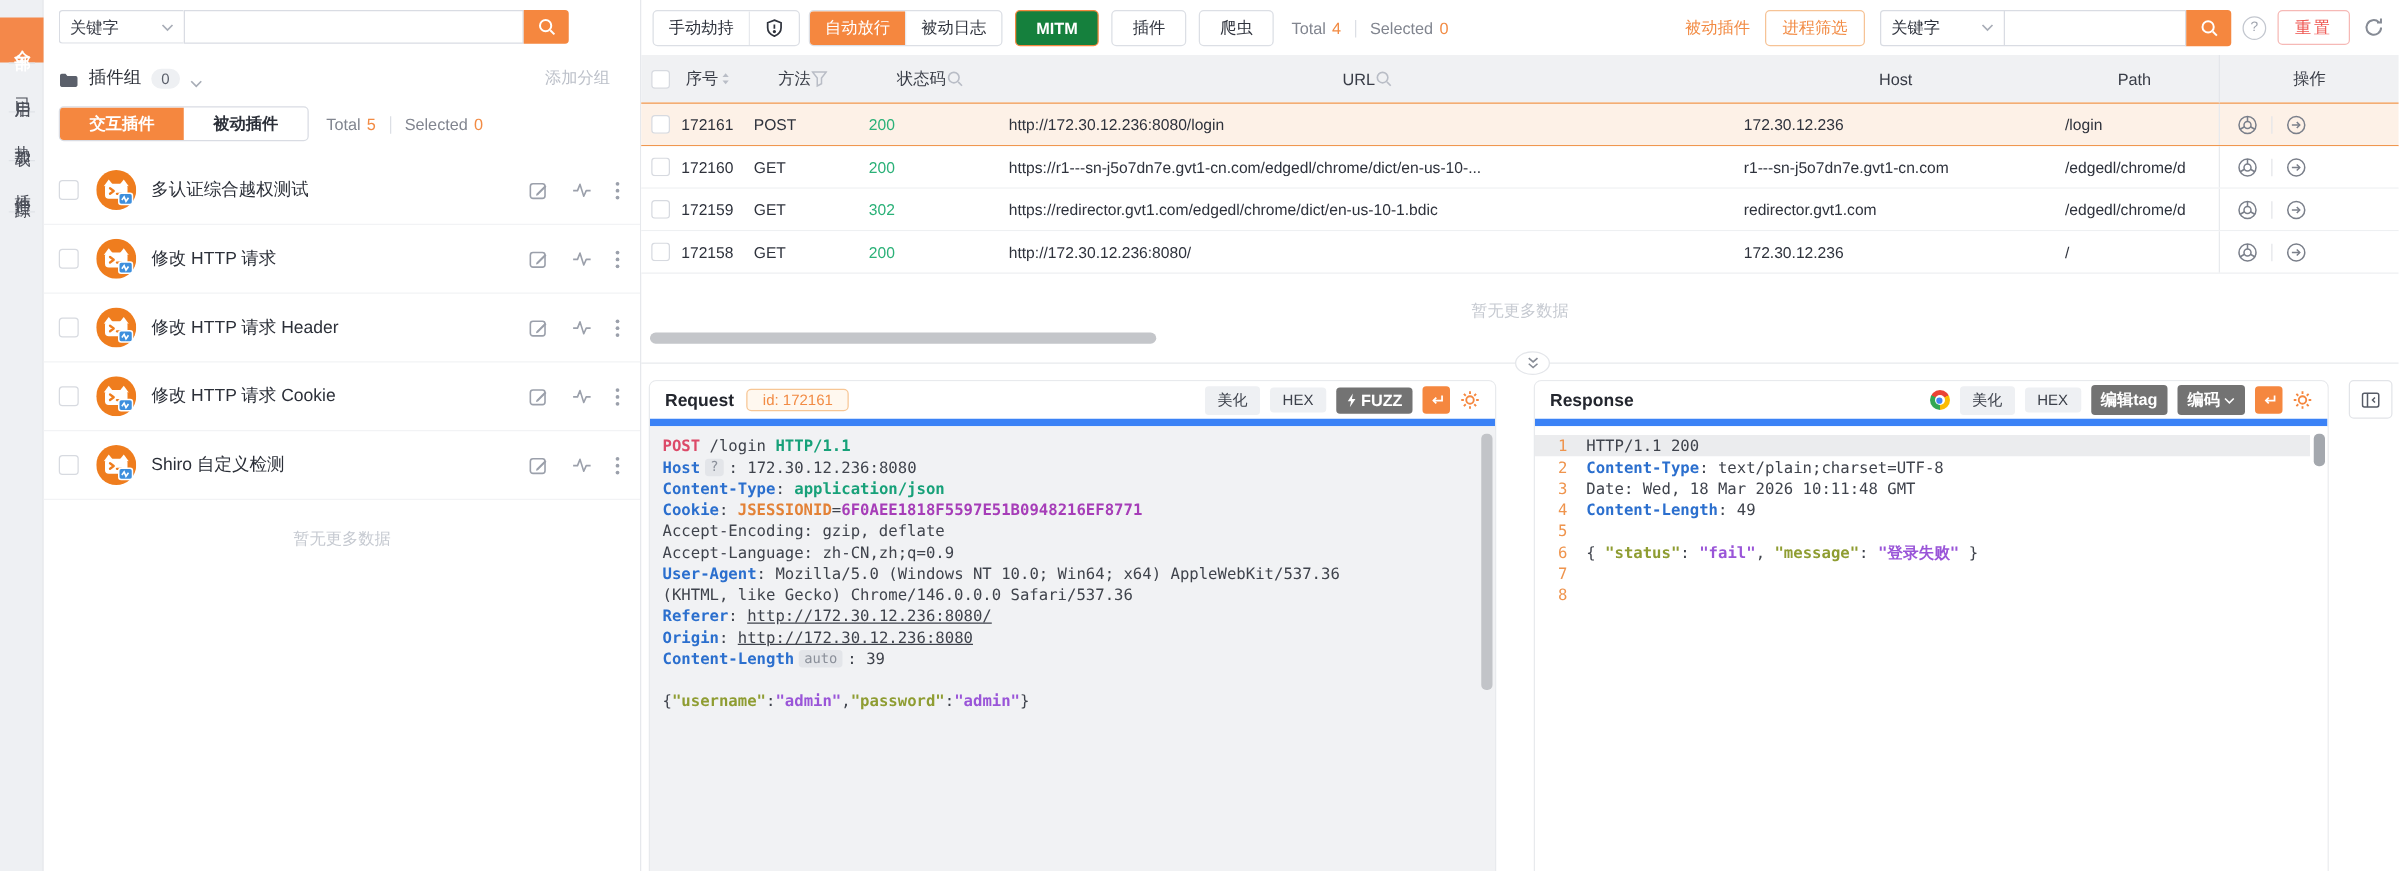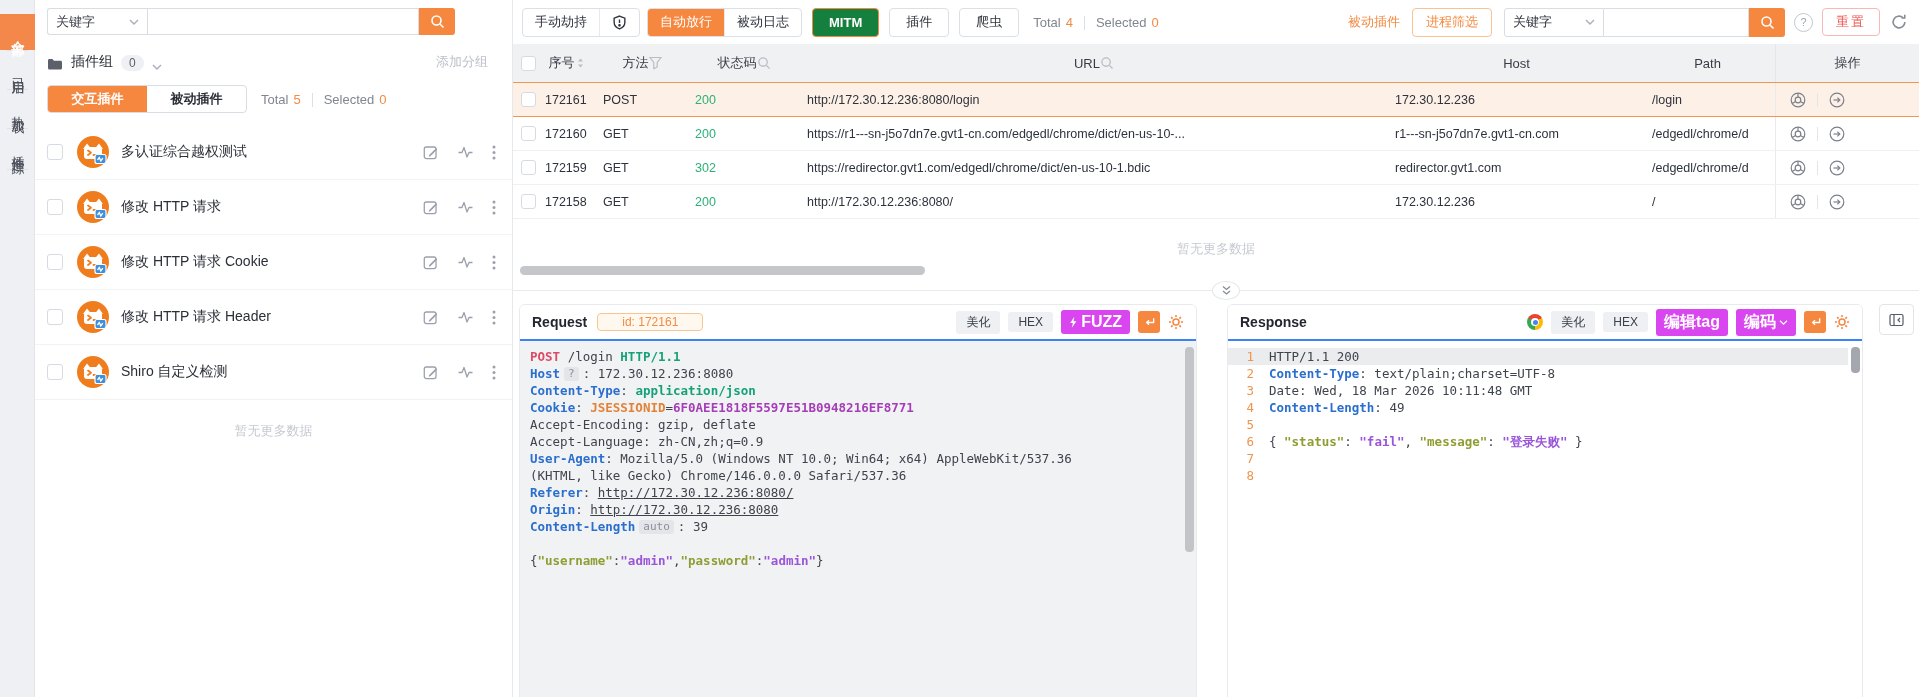--- a/index.html
+++ b/index.html
@@ -82,25 +82,25 @@
 .tempty{margin-top:21px}
 .hscroll{position:absolute;top:266px;left:7px;width:405px;height:9px;border-radius:5px;background:#c4c6ca;cursor:pointer}
 .split{position:absolute;top:290px;left:0;right:0;border-top:1px solid #e8eaed}
 .split-pill{position:absolute;left:699px;top:-10px;width:28px;height:19px;background:#fff;border:1px solid #e4e6ea;border-radius:50%;display:flex;align-items:center;justify-content:center;color:#868b95;cursor:pointer}
 
 
 .bottom{position:absolute;top:298px;bottom:0;left:0;right:0}
 .panel{position:absolute;top:6px;bottom:-4px;background:#fff;border:1px solid #e8eaed;border-radius:6px 6px 0 0;overflow:hidden}
 .req-panel{left:6px;width:678px}
 .res-panel{left:714px;width:636px}
-.phead{height:36px;display:flex;align-items:center;padding:0 12px;border-bottom:2px solid #3b82f6;background:#fff}
+.phead{height:36px;display:flex;align-items:center;padding:0 12px;border-bottom:6px solid #3b82f6;background:#fff}
 .ptitle{font-size:14px;font-weight:bold;color:#23262e}
-.idbadge{margin-left:10px;border:1px solid #f7c695;background:#fff8ef;color:#f28b44;border-radius:4px;padding:1px 24px;font-size:12px}
+.idbadge{margin-left:10px;border:1px solid #f7c695;background:#fff8ef;color:#f28b44;border-radius:4px;padding:1px 12px;font-size:12px}
 .pill{background:#eef0f3;color:#3c404a;border-radius:3px;padding:3px 10px;font-size:12px;cursor:pointer}
-.obtn{background:#d946ef;color:#fff;border-radius:3px;padding:3px 8px;font-size:16px;font-weight:bold;display:flex;align-items:center;gap:3px;cursor:pointer}
+.obtn{background:#737373;color:#fff;border-radius:3px;padding:3px 8px;font-size:13px;font-weight:bold;display:flex;align-items:center;gap:3px;cursor:pointer}
 .osq{background:#f5873f;color:#fff;border-radius:3px;width:22px;height:22px;display:flex;align-items:center;justify-content:center;cursor:pointer}
 .gear{color:#f5873f;cursor:pointer}
 .hgroup{margin-left:auto;display:flex;align-items:center;gap:8px}
 .chrome-ic{width:16px;height:16px;border-radius:50%;background:conic-gradient(from -60deg,#ea4335 0 120deg,#fbbc05 0 240deg,#34a853 0 360deg);position:relative;flex:0 0 auto}
 .chrome-ic i{position:absolute;left:4px;top:4px;width:8px;height:8px;border-radius:50%;background:#fff}
 .chrome-ic i b{position:absolute;left:1.5px;top:1.5px;width:5px;height:5px;border-radius:50%;background:#4285f4}
 .editor{position:absolute;top:36px;bottom:0;left:0;right:0;font-family:"DejaVu Sans Mono","Liberation Mono",monospace;font-size:12.5px;line-height:17px;padding:7px 14px 0 10px;cursor:text}
 .req-editor{background:#f1f2f4}
 .res-editor{background:#fff;padding-left:0}
 .eline{height:17px;white-space:pre;display:flex}
@@ -242,21 +242,21 @@
     <svg class="pavatar" viewBox="0 0 32 32">
       <circle cx="16" cy="16" r="16" fill="#ef7d1e"></circle>
       <path d="M6 13l4-5.5 3.2 4z" fill="#fff"></path>
       <path d="M26 13l-4-5.5-3.2 4z" fill="#fff"></path>
       <rect x="7" y="11" width="18" height="12" rx="3" fill="#fff"></rect>
       <path d="M11 14.6l3 2.2-3 2.2" stroke="#ef7d1e" stroke-width="1.8" fill="none" stroke-linecap="round" stroke-linejoin="round"></path>
       <line x1="16.5" y1="19" x2="20" y2="19" stroke="#ef7d1e" stroke-width="1.8" stroke-linecap="round"></line>
       <rect x="18" y="18.5" width="11" height="9" rx="2" fill="#3e8fdd" stroke="#fff" stroke-width="1.2"></rect>
       <polyline points="20.5,24 22.3,21.5 23.8,25 25.8,22.2" stroke="#fff" stroke-width="1.3" fill="none"></polyline>
     </svg>
-    <span class="pname">修改 HTTP 请求 Cookie</span>
+    <span class="pname">修改 HTTP 请求 Header</span>
     <span class="picons">
       <svg width="16" height="16" viewBox="0 0 15 15" fill="none" stroke="currentColor" stroke-width="1.2">
               <rect x="1.2" y="2.8" width="11" height="11" rx="2"></rect>
               <path d="M5.8 10.4l6.4-6.4 1.1 1.1-6.4 6.4-1.5.4.4-1.5z" fill="currentColor" stroke="none"></path>
             </svg>
       <svg width="19" height="14" viewBox="0 0 16 14" fill="none" stroke="currentColor" stroke-width="1.3" stroke-linejoin="round">
               <polyline points="1,7.5 4.5,7.5 6.5,2.5 9.5,12 11.5,7.5 15,7.5"></polyline>
             </svg>
       <svg width="4" height="15" viewBox="0 0 4 15">
               <circle cx="2" cy="2" r="1.5" fill="currentColor"></circle>
@@ -271,21 +271,21 @@
     <svg class="pavatar" viewBox="0 0 32 32">
       <circle cx="16" cy="16" r="16" fill="#ef7d1e"></circle>
       <path d="M6 13l4-5.5 3.2 4z" fill="#fff"></path>
       <path d="M26 13l-4-5.5-3.2 4z" fill="#fff"></path>
       <rect x="7" y="11" width="18" height="12" rx="3" fill="#fff"></rect>
       <path d="M11 14.6l3 2.2-3 2.2" stroke="#ef7d1e" stroke-width="1.8" fill="none" stroke-linecap="round" stroke-linejoin="round"></path>
       <line x1="16.5" y1="19" x2="20" y2="19" stroke="#ef7d1e" stroke-width="1.8" stroke-linecap="round"></line>
       <rect x="18" y="18.5" width="11" height="9" rx="2" fill="#3e8fdd" stroke="#fff" stroke-width="1.2"></rect>
       <polyline points="20.5,24 22.3,21.5 23.8,25 25.8,22.2" stroke="#fff" stroke-width="1.3" fill="none"></polyline>
     </svg>
-    <span class="pname">修改 HTTP 请求 Header</span>
+    <span class="pname">修改 HTTP 请求 Cookie</span>
     <span class="picons">
       <svg width="16" height="16" viewBox="0 0 15 15" fill="none" stroke="currentColor" stroke-width="1.2">
               <rect x="1.2" y="2.8" width="11" height="11" rx="2"></rect>
               <path d="M5.8 10.4l6.4-6.4 1.1 1.1-6.4 6.4-1.5.4.4-1.5z" fill="currentColor" stroke="none"></path>
             </svg>
       <svg width="19" height="14" viewBox="0 0 16 14" fill="none" stroke="currentColor" stroke-width="1.3" stroke-linejoin="round">
               <polyline points="1,7.5 4.5,7.5 6.5,2.5 9.5,12 11.5,7.5 15,7.5"></polyline>
             </svg>
       <svg width="4" height="15" viewBox="0 0 4 15">
               <circle cx="2" cy="2" r="1.5" fill="currentColor"></circle>

